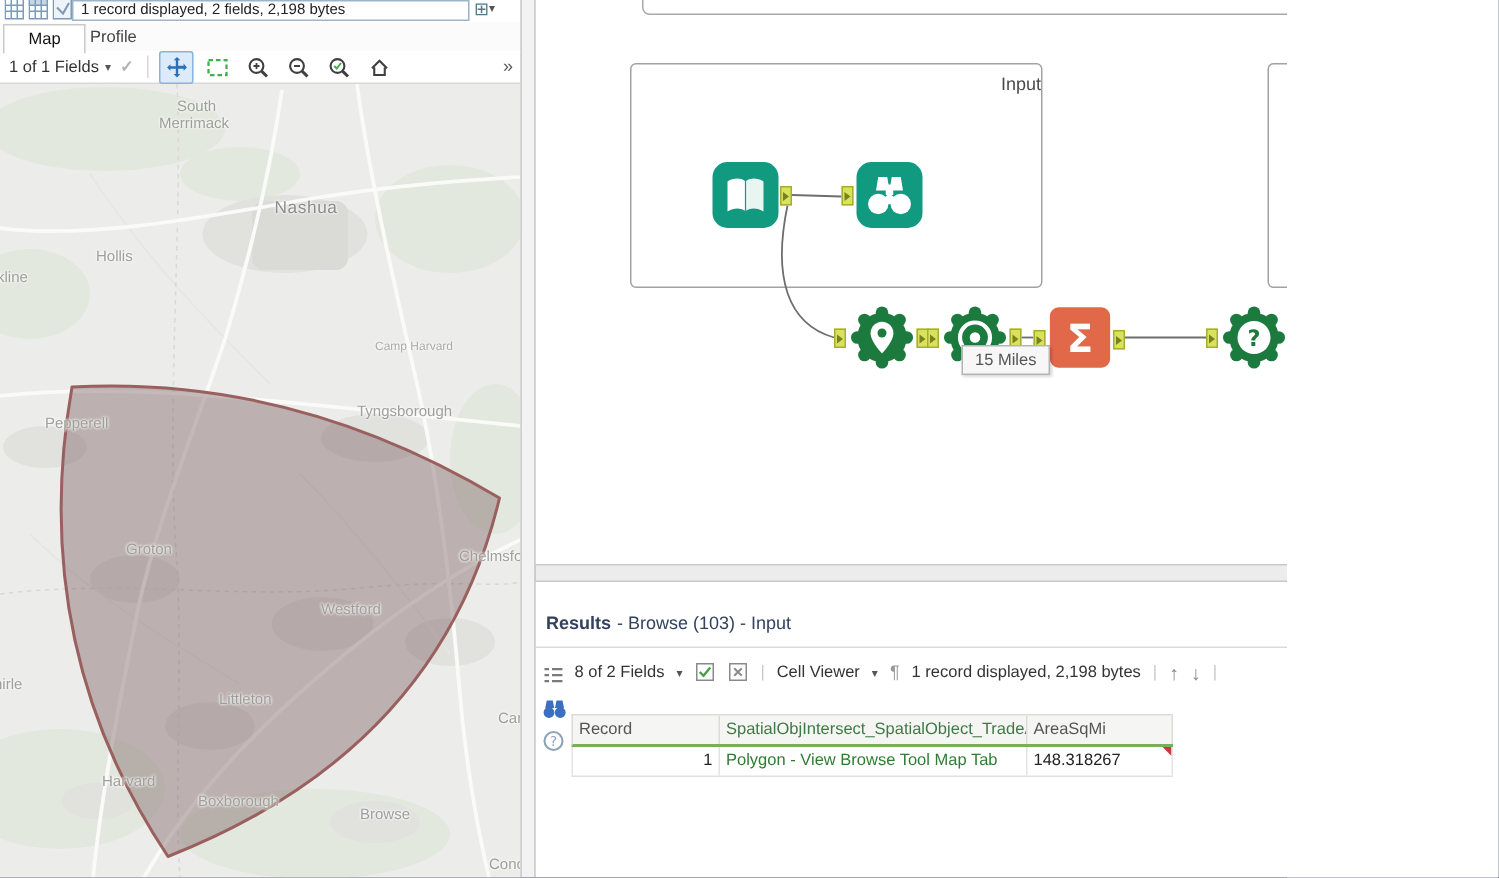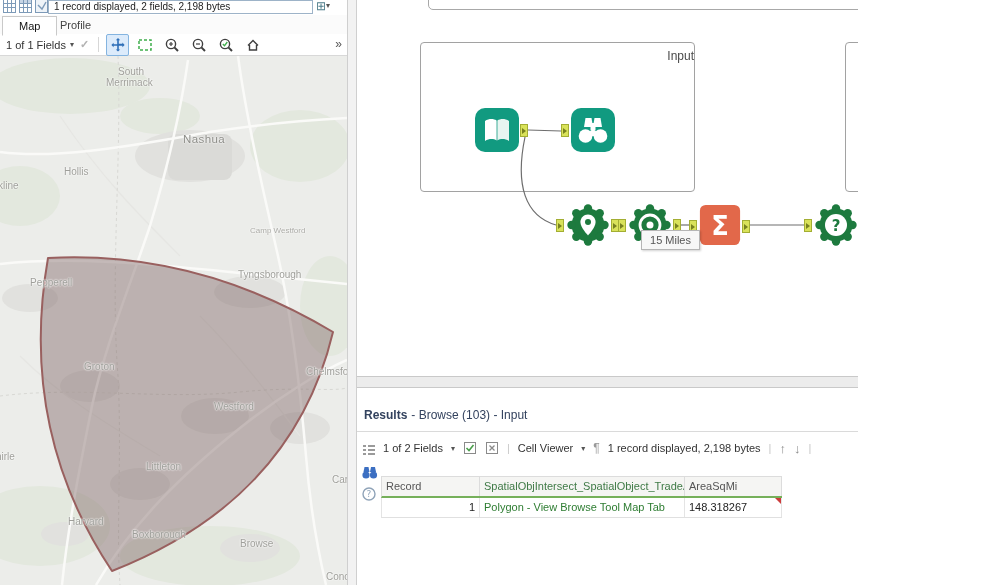--- a/index.html
+++ b/index.html
@@ -204,21 +204,21 @@
           <path d="M0 208C70 200 150 208 230 216C270 220 310 224 347 228"></path>
           <path d="M96 529C130 470 180 420 240 372C280 340 320 316 347 304"></path>
         </g>
         <path d="M48 202 Q196 194 333 276 Q293 444 112 515 Q18 374 48 202 Z" fill="rgba(122,96,96,0.42)" stroke="#99605f" stroke-width="2" stroke-linejoin="round"></path>
       </svg>
       <span class="map-label" style="left:118px;top:10px">South</span>
       <span class="map-label" style="left:106px;top:21px">Merrimack</span>
       <span class="map-label big" style="left:183px;top:77px">Nashua</span>
       <span class="map-label" style="left:64px;top:110px">Hollis</span>
       <span class="map-label" style="left:-2px;top:124px">kline</span>
-      <span class="map-label tiny" style="left:250px;top:170px">Camp Westford</span>
+      <span class="map-label tiny" style="left:250px;top:170px">Camp Harvard</span>
       <span class="map-label" style="left:238px;top:213px">Tyngsborough</span>
       <span class="map-label" style="left:30px;top:221px">Pepperell</span>
       <span class="map-label" style="left:84px;top:305px">Groton</span>
       <span class="map-label" style="left:306px;top:310px">Chelmsfor</span>
       <span class="map-label" style="left:214px;top:345px">Westford</span>
       <span class="map-label" style="left:-4px;top:395px">hirle</span>
       <span class="map-label" style="left:146px;top:405px">Littleton</span>
       <span class="map-label" style="left:332px;top:418px">Carli</span>
       <span class="map-label" style="left:68px;top:460px">Harvard</span>
       <span class="map-label" style="left:132px;top:473px">Boxborough</span>
@@ -396,21 +396,21 @@
       </span>
       <span class="rail-icon" style="top:54px">
         <svg width="16" height="16" viewBox="0 0 16 16">
             <circle cx="8" cy="8" r="6" fill="none" stroke="#8fa3b8" stroke-width="1.4"></circle>
             <text x="8" y="11" font-size="9" fill="#8fa3b8" text-anchor="middle">?</text>
           </svg>
       </span>
     </div>
 
     <div class="rtoolbar">
-      <span>1 of 2 Fields</span>
+      <span>8 of 2 Fields</span>
       <span class="caret-sm">▾</span>
       <span>
         <svg width="14" height="14" viewBox="0 0 14 14">
             <rect x="1.5" y="1.5" width="11" height="11" fill="#fff" stroke="#8a8a8a"></rect>
             <path d="M3.5 7l2.5 2.5L10.5 4" stroke="#4a9e4a" fill="none" stroke-width="1.6"></path>
           </svg>
       </span>
       <span>
         <svg width="14" height="14" viewBox="0 0 14 14">
             <rect x="1.5" y="1.5" width="11" height="11" fill="#fff" stroke="#8a8a8a"></rect>

